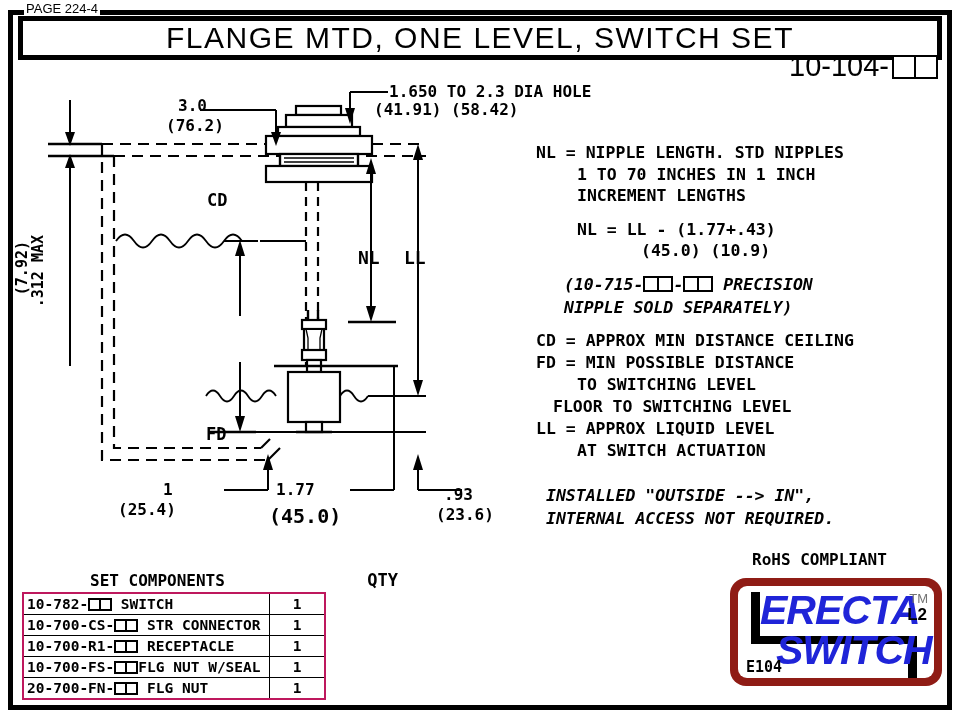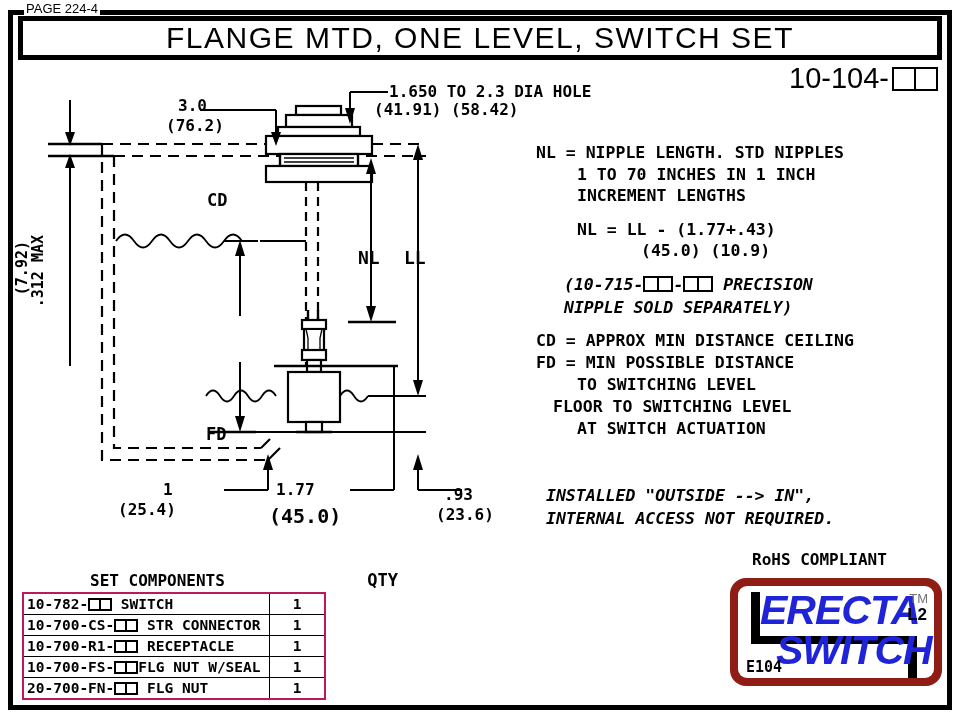--- a/index.html
+++ b/index.html
@@ -27,21 +27,21 @@
     font-weight:400;
   }
   .page-tag{
     position:absolute;left:24px;top:2px;background:#fff;padding:0 2px;
     font-family:"Liberation Sans", sans-serif;font-size:13px;color:#000;
     z-index:20;line-height:14px;
   }
 
   
   .partno{
-    position:absolute;right:22px;top:62px;
+    position:absolute;right:22px;top:50px;
     display:flex;align-items:center;gap:0px;
   }
   .partno-text{
     font-family:"Liberation Sans", sans-serif;
     font-size:29px;color:#000;letter-spacing:0px;
   }
   .blankbox{
     display:inline-block;width:24px;height:24px;
     border:2px solid #000;box-sizing:border-box;background:#fff;
     vertical-align:middle;
@@ -342,20 +342,21 @@
       </div>
       <div class="ital" style="margin-top:2px;">NIPPLE SOLD SEPARATELY)</div>
     </div>
   </div>
 
   <div class="defs">
     <div class="mono line">CD = APPROX MIN DISTANCE CEILING</div>
     <div class="mono line">FD = MIN POSSIBLE DISTANCE</div>
     <div class="mono line" style="margin-left:41px;">TO SWITCHING LEVEL</div>
     <div class="mono line" style="margin-left:17px;">FLOOR TO SWITCHING LEVEL</div>
+    <div class="mono line">LL = APPROX LIQUID LEVEL</div>
     <div class="mono line" style="margin-left:41px;">AT SWITCH ACTUATION</div>
   </div>
 
   <div class="installed">
     <div class="ital line">INSTALLED "OUTSIDE --&gt; IN",</div>
     <div class="ital line">INTERNAL ACCESS NOT REQUIRED.</div>
   </div>
 
   <div class="table-wrap">
     <div class="tbl-head">

